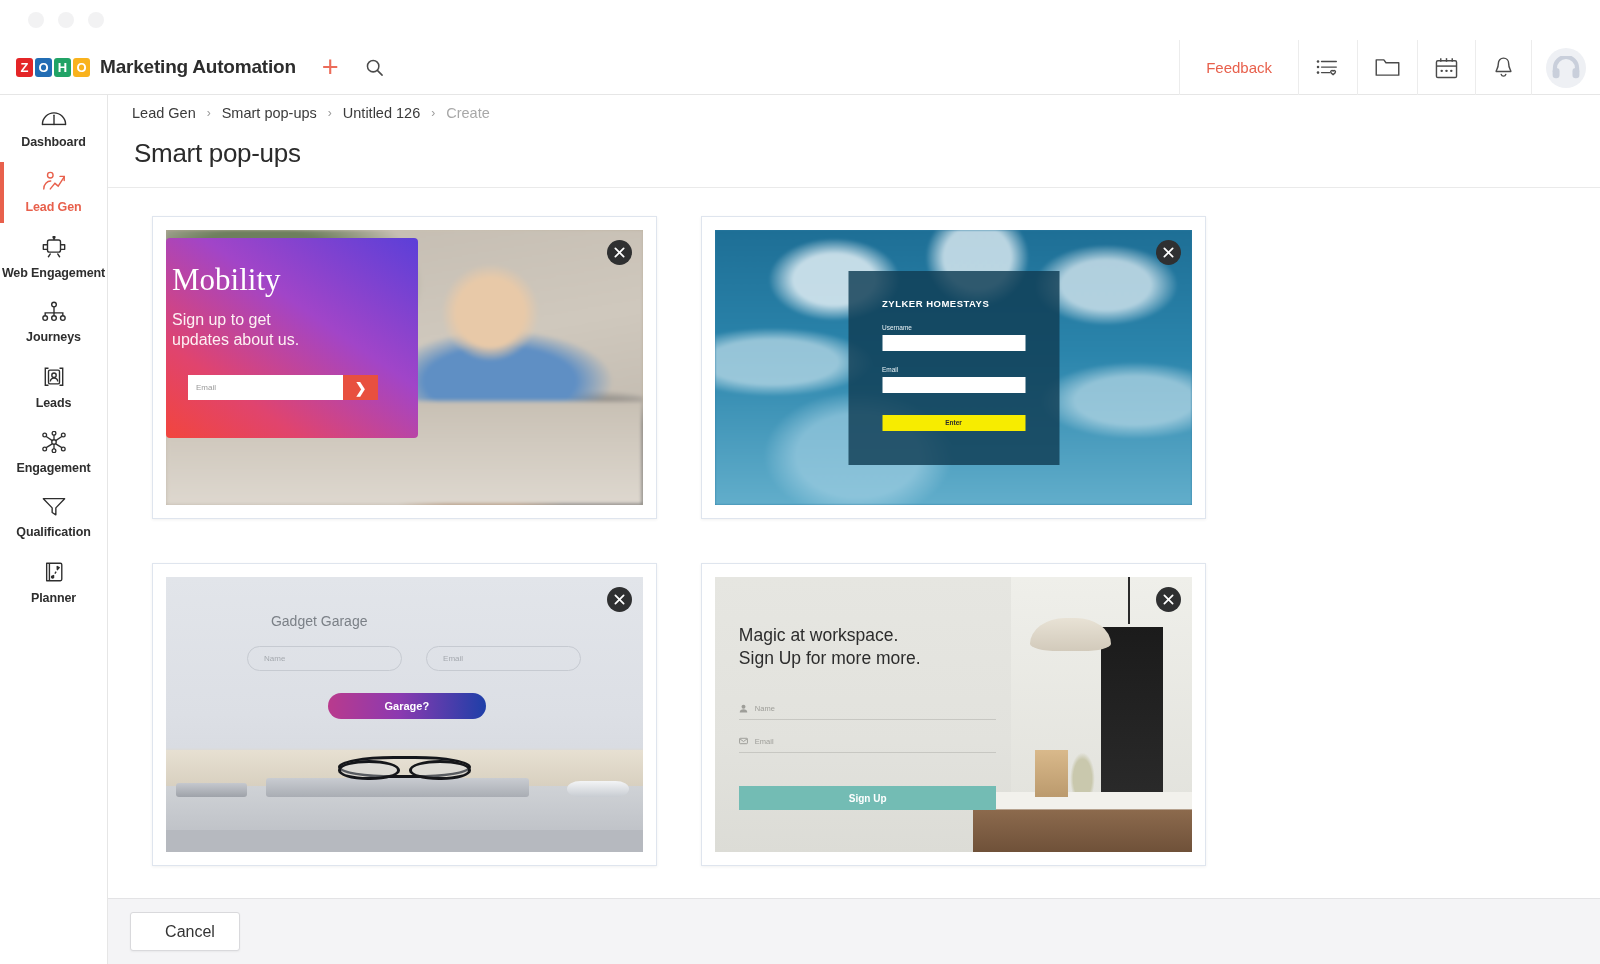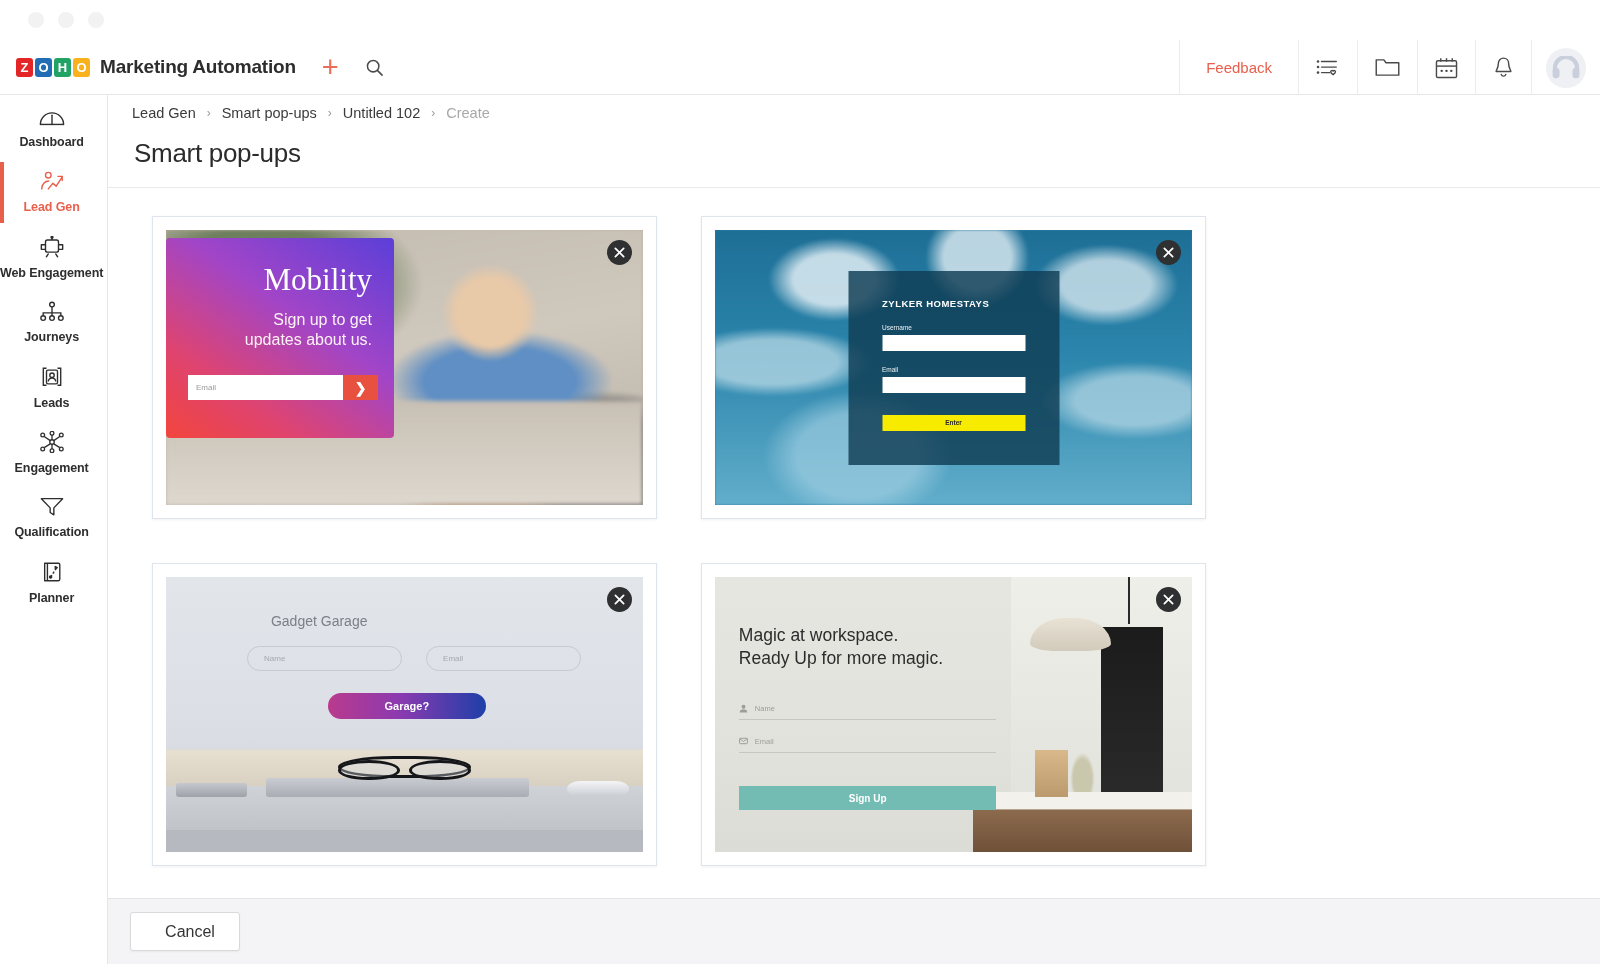--- a/index.html
+++ b/index.html
@@ -46,21 +46,21 @@
   .avatar-cell { padding:0 14px; }
   .avatar {
     width:40px; height:40px; border-radius:50%; background:#eef0f4;
     display:flex; align-items:center; justify-content:center;
   }
 
   
   .sidebar {
     position:absolute; left:0; top:95px; width:108px; height:869px;
     background:#fff; border-right:1px solid #e6e6e6;
-    display:flex; flex-direction:row;
+    display:flex; flex-direction:column;
   }
   .nav-top { flex:0 0 auto; }
   .nav-bottom { margin-top:auto; border-top:1px solid #ededed; }
   .nav-item {
     height:65px; display:flex; flex-direction:column; align-items:center; justify-content:center;
     gap:4px; cursor:pointer; position:relative; color:#2e2e2e;
   }
   .nav-item .lbl { font-size:12.5px; font-weight:bold; letter-spacing:-0.1px; }
   .nav-item.active { color:#e8604c; }
   .nav-item.active::before {
@@ -100,23 +100,23 @@
       radial-gradient(circle at 68% 30%, #e8c9a8 0 9%, rgba(232,201,168,0) 13%),
       radial-gradient(ellipse at 70% 55%, #5f8fc4 0 16%, rgba(95,143,196,0) 24%),
       radial-gradient(ellipse at 66% 85%, #8b5a32 0 14%, rgba(139,90,50,0) 22%),
       radial-gradient(ellipse at 90% 92%, #2b2f37 0 18%, rgba(43,47,55,0) 26%),
       radial-gradient(ellipse at 20% 20%, #6e7f5e 0 18%, rgba(110,127,94,0) 30%),
       linear-gradient(170deg,#c3bbb0 0%,#cfc8bd 45%,#b9b1a6 100%);
     filter: blur(1.5px);
   }
   .p1 .ground { position:absolute; left:0; right:0; bottom:0; height:38%; background:linear-gradient(180deg,#c8c0b4,#ded8cf); filter:blur(2px); }
   .mobility-box {
-    position:absolute; left:0; top:8px; width:228px; height:200px;
+    position:absolute; left:0; top:8px; width:252px; height:200px;
     background:linear-gradient(35deg,#f2453d 0%,#e0446e 25%,#a145c8 60%,#5b3fd8 100%);
-    border-radius:4px; padding:26px 22px 0 20px; color:#fff;text-align:right;
+    border-radius:4px; padding:26px 22px 0 6px; color:#fff;
   }
   .mobility-box .mtitle { font-family:"Liberation Serif", serif; font-size:31px; line-height:1; }
   .mobility-box .msub { font-size:16px; line-height:1.28; margin-top:15px; color:#fdf1f3; }
   .m-form { position:absolute; left:22px; bottom:38px; display:flex; width:190px; height:25px; }
   .m-input {
     flex:1; background:#fff; display:flex; align-items:center; padding-left:8px;
     font-size:8px; color:#9a9a9a;
   }
   .m-go { width:35px; background:#e8503f; display:flex; align-items:center; justify-content:center; color:#fff; font-size:14px; font-weight:bold; }
 
@@ -403,21 +403,21 @@
 
   </div>
 
   <div class="content">
 
     <div class="crumbbar">
       <span class="crumb">Lead Gen</span>
       <span class="crumb-sep">›</span>
       <span class="crumb">Smart pop-ups</span>
       <span class="crumb-sep">›</span>
-      <span class="crumb">Untitled 102</span>
+      <span class="crumb">Untitled 126</span>
       <span class="crumb-sep">›</span>
       <span class="crumb last">Create</span>
     </div>
 
     <div class="pagehead">
       <h1>Smart pop-ups</h1>
     </div>
 
     <div class="grid">
 
@@ -497,21 +497,21 @@
           <div class="frame"></div>
           <div class="plant"></div>
           <div class="closebtn">
             <svg width="11" height="11" viewBox="0 0 12 12" stroke="#fff" stroke-width="1.9" stroke-linecap="round">
               <line x1="1.5" y1="1.5" x2="10.5" y2="10.5"></line>
                 <line x1="10.5" y1="1.5" x2="1.5" y2="10.5"></line>
             </svg>
           </div>
           <div class="mg-title">
             <span>Magic at workspace.</span><br>
-            <span>Ready Up for more magic.</span>
+            <span>Sign Up for more more.</span>
           </div>
           <div class="mg-field mg-f1">
             <span class="mg-icon">
               <svg width="9" height="9" viewBox="0 0 10 10" fill="#9e9e99">
                   <circle cx="5" cy="3" r="2.2"></circle>
                   <path d="M0.8 9.5c0-2.3 1.9-3.6 4.2-3.6s4.2 1.3 4.2 3.6z"></path>
                 </svg>
             </span>
             <span>Name</span>
           </div>

